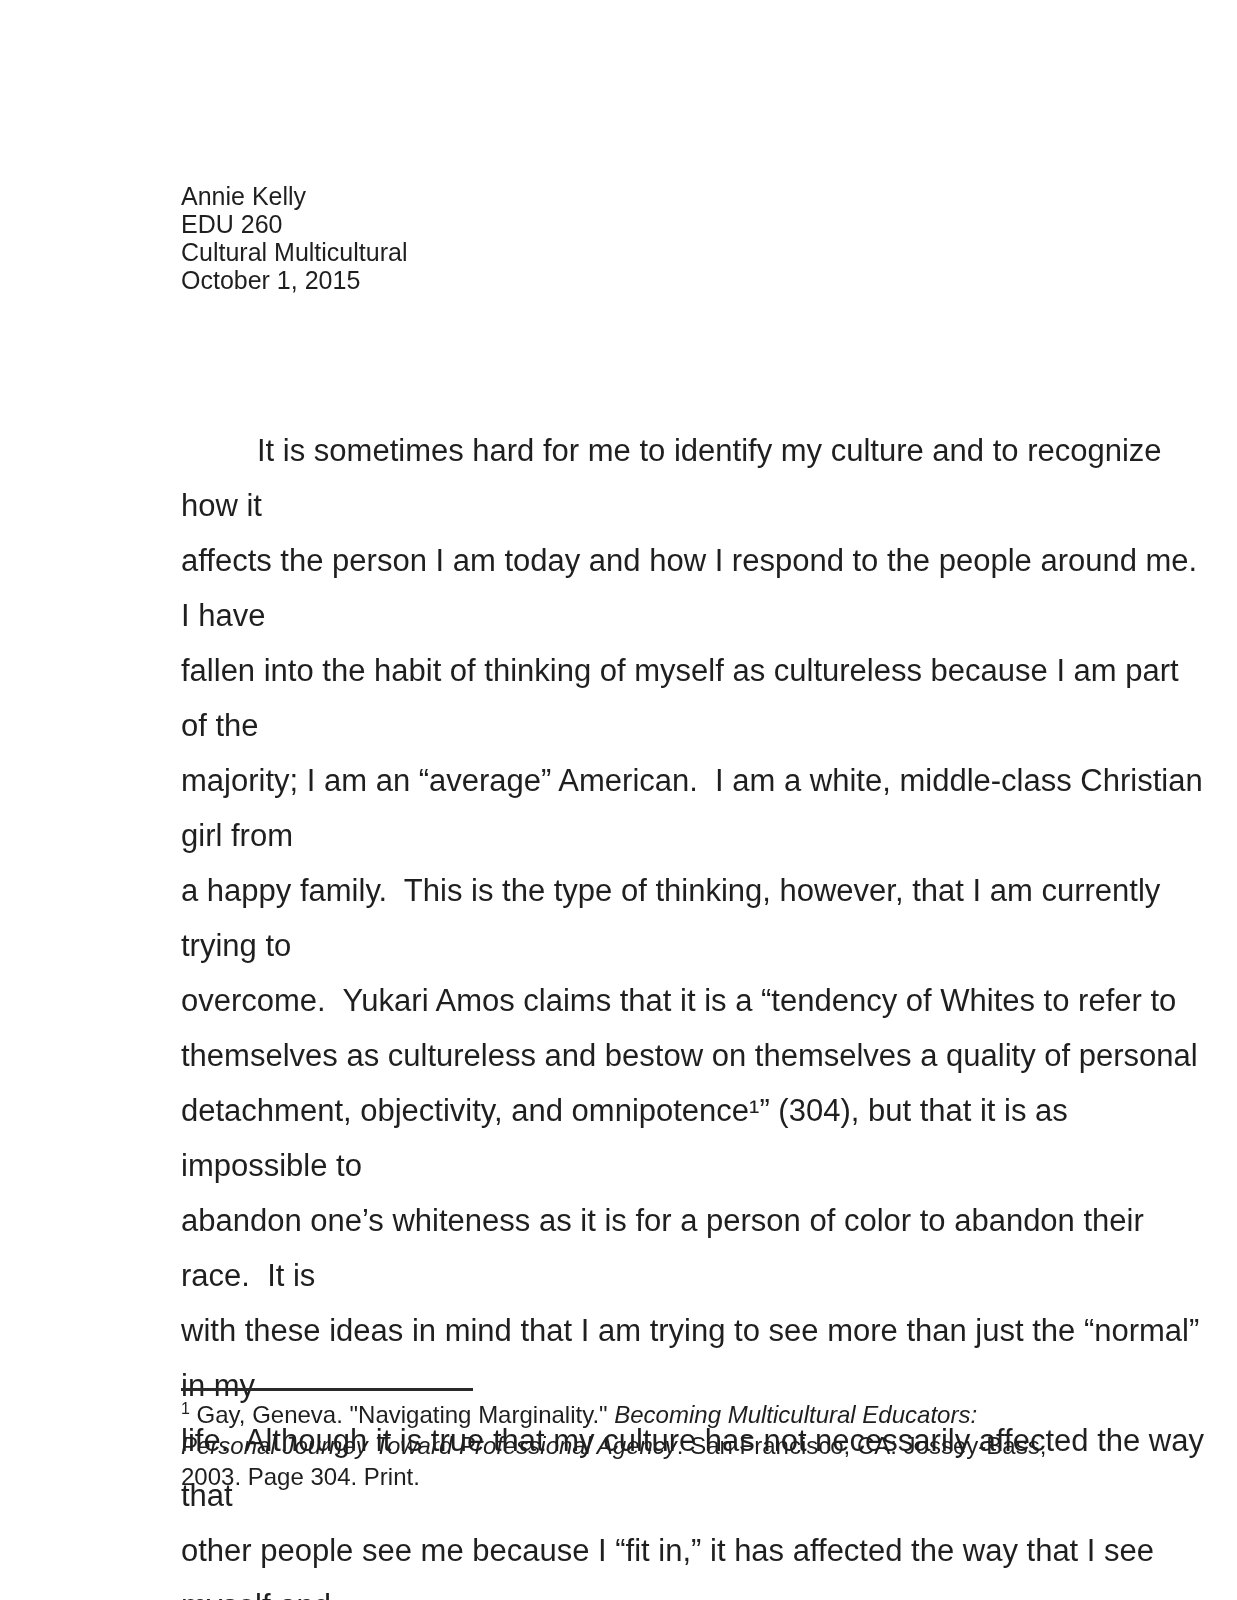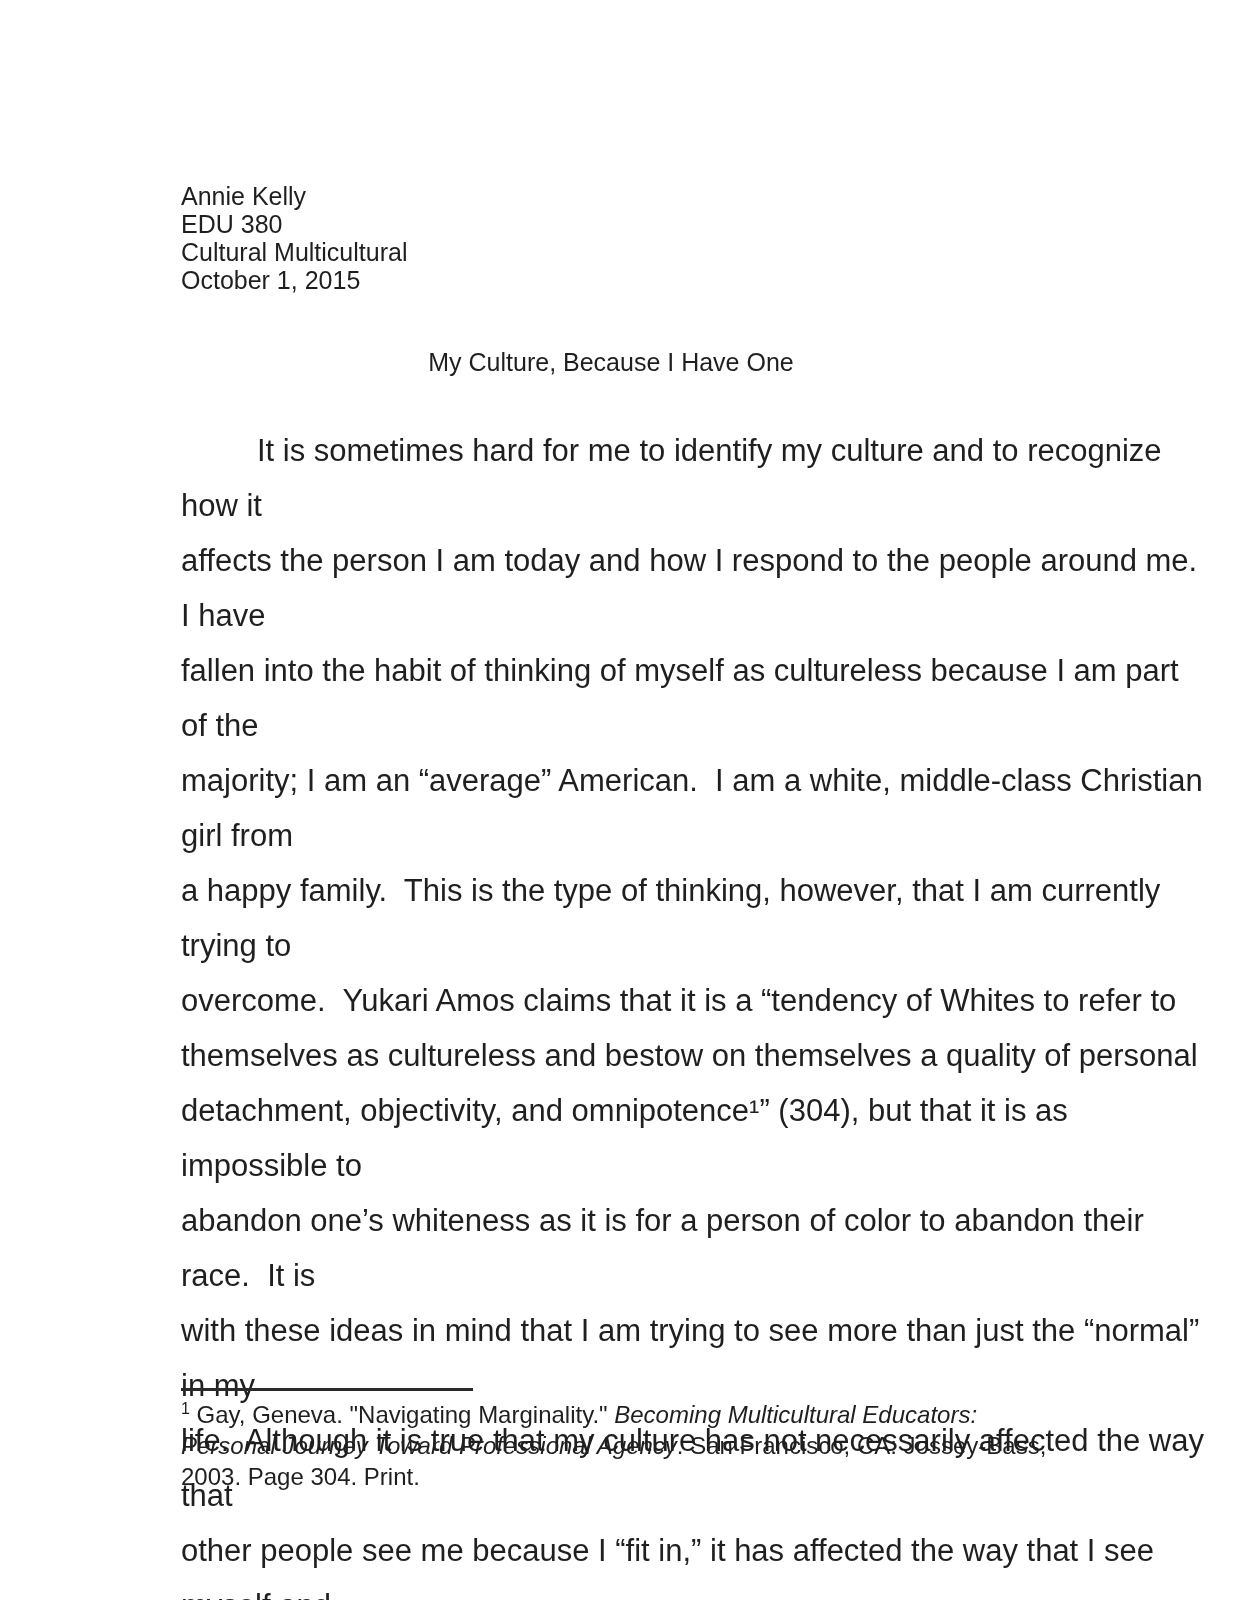--- a/index.html
+++ b/index.html
@@ -68,26 +68,25 @@
     font-style: italic;
   }
 </style>
 </head>
 <body>
 
 <div class="page">
 
   <div class="header-block">
     <div>Annie Kelly</div>
-    <div>EDU 380</div>
+    <div>EDU 260</div>
     <div>Cultural Multicultural</div>
     <div>October 1, 2015</div>
   </div>
 
-  <div class="essay-title">My Culture, Because I Have One</div>
 
   <div class="essay-paragraph">It is sometimes hard for me to identify my culture and to recognize how it
 affects the person I am today and how I respond to the people around me.  I have
 fallen into the habit of thinking of myself as cultureless because I am part of the
 majority; I am an “average” American.  I am a white, middle-class Christian girl from
 a happy family.  This is the type of thinking, however, that I am currently trying to
 overcome.  Yukari Amos claims that it is a “tendency of Whites to refer to
 themselves as cultureless and bestow on themselves a quality of personal
 detachment, objectivity, and omnipotence¹” (304), but that it is as impossible to
 abandon one’s whiteness as it is for a person of color to abandon their race.  It is

